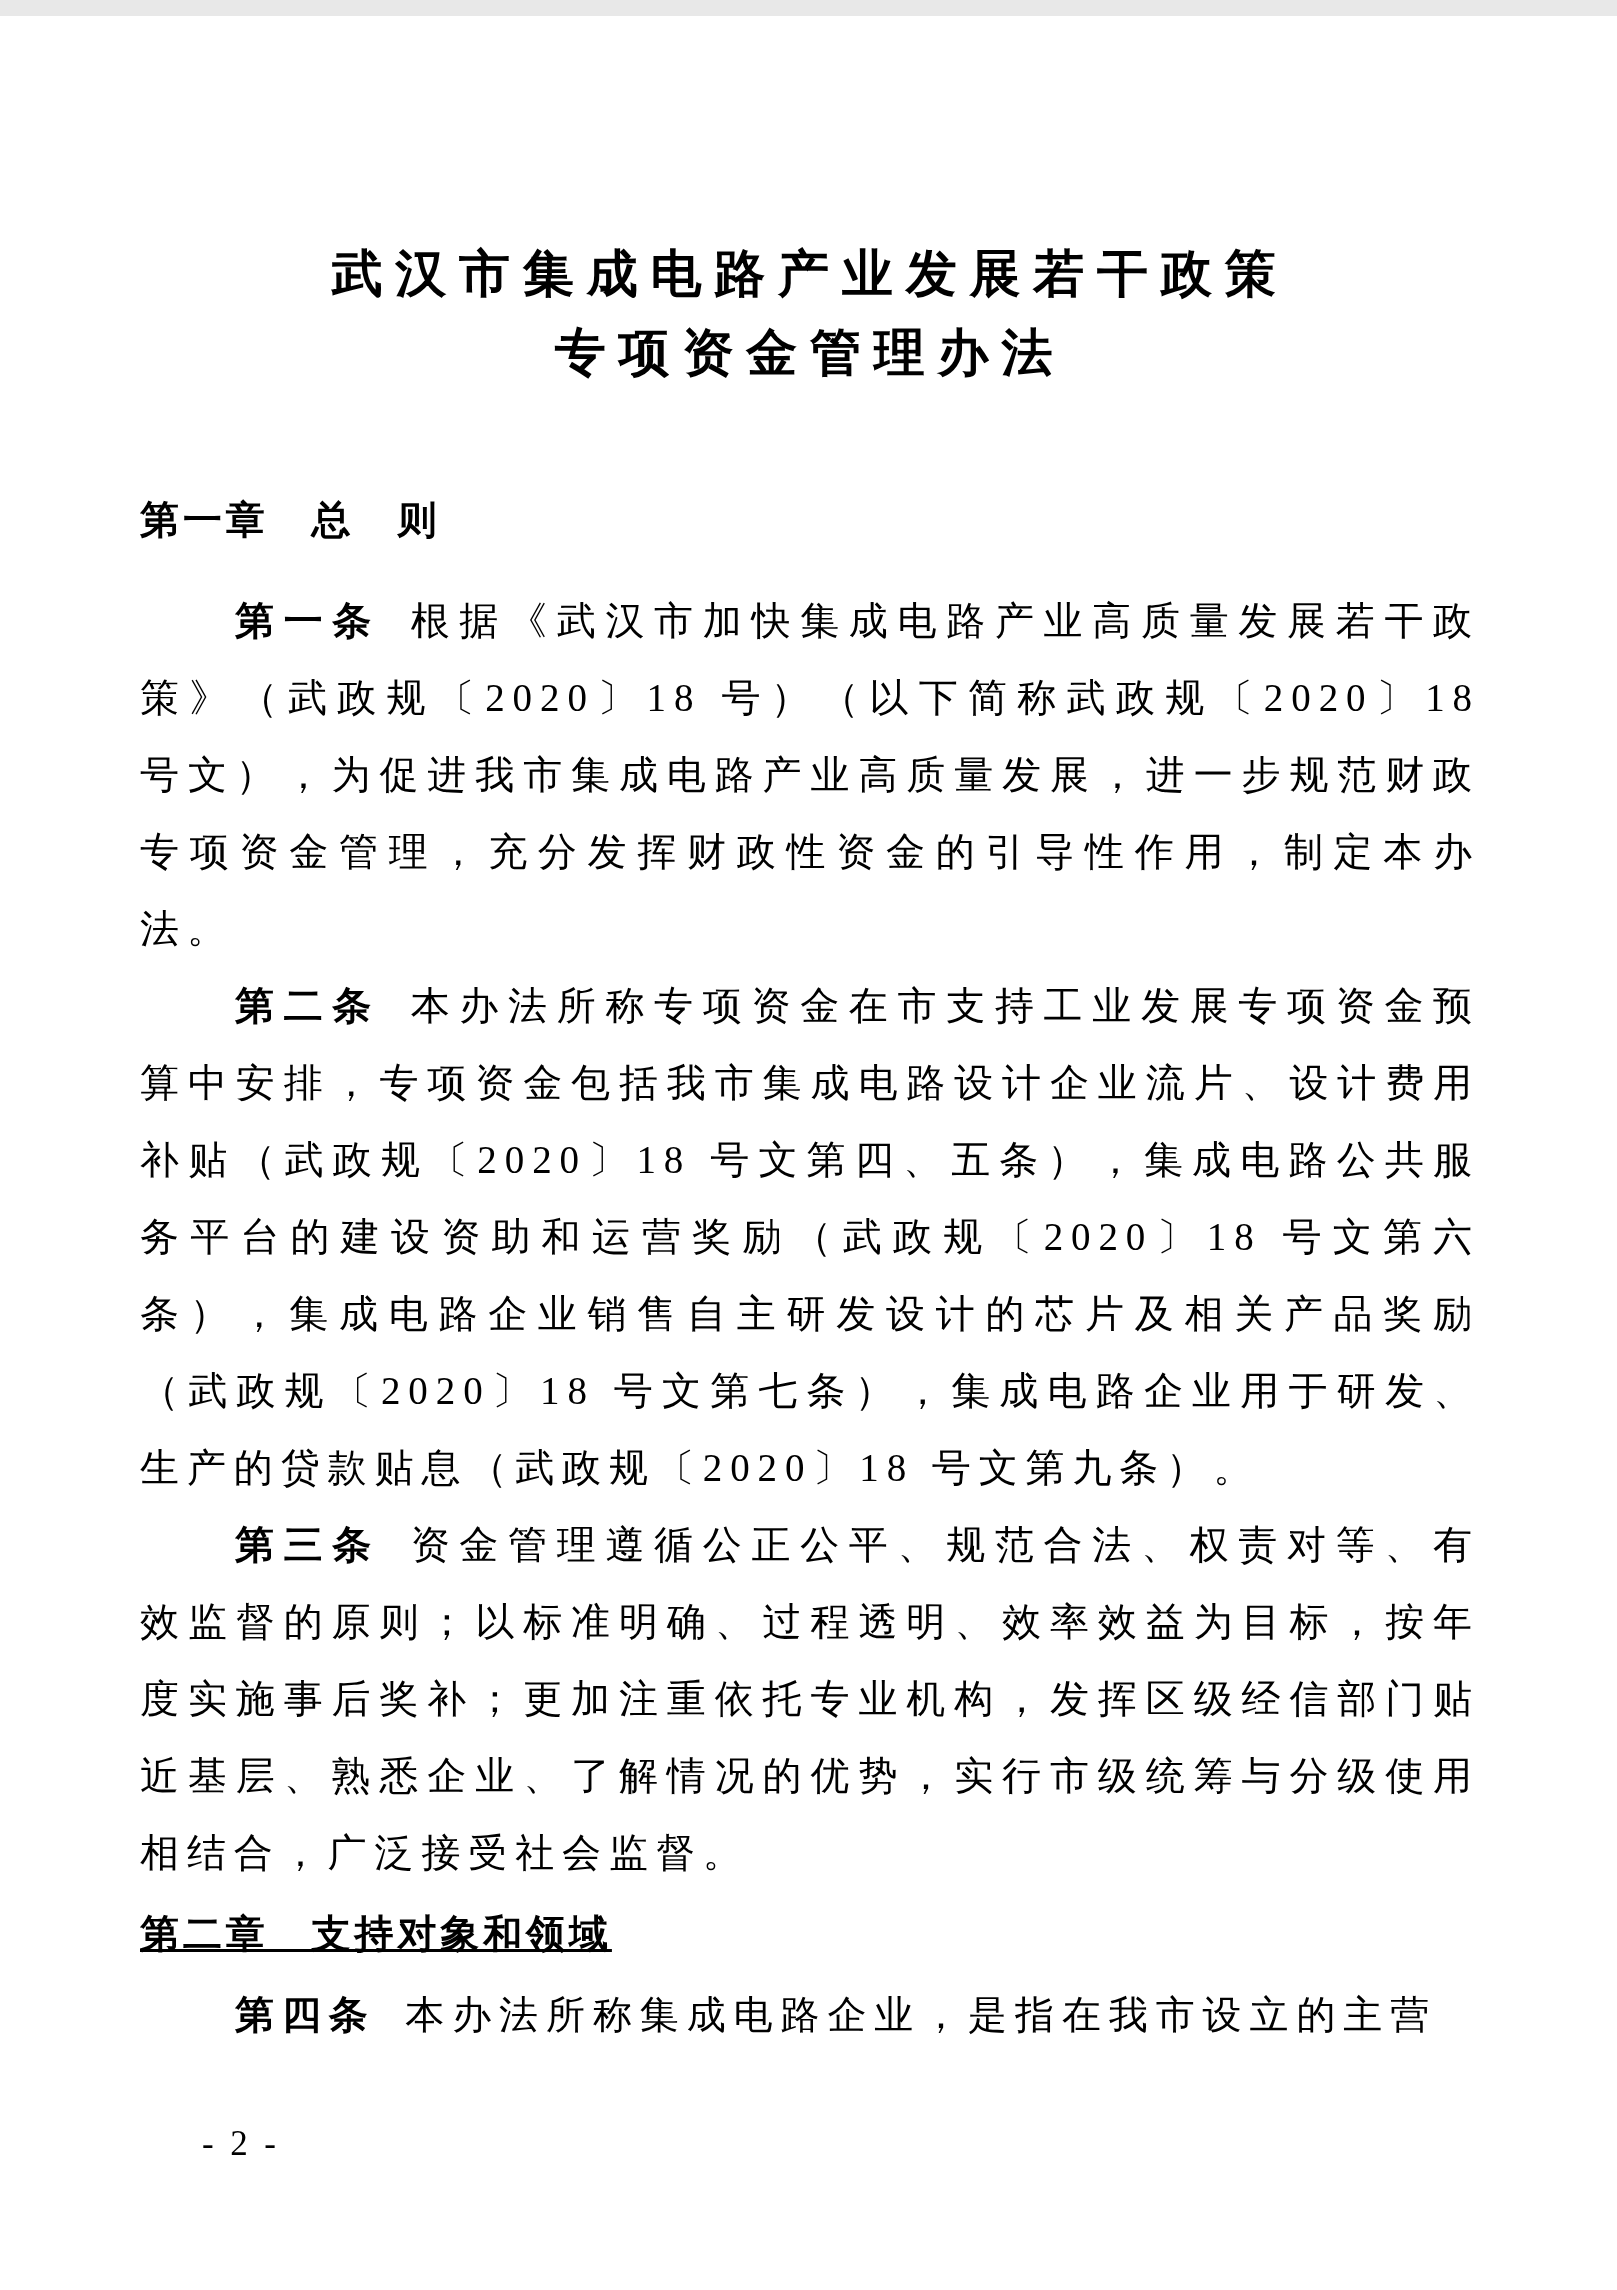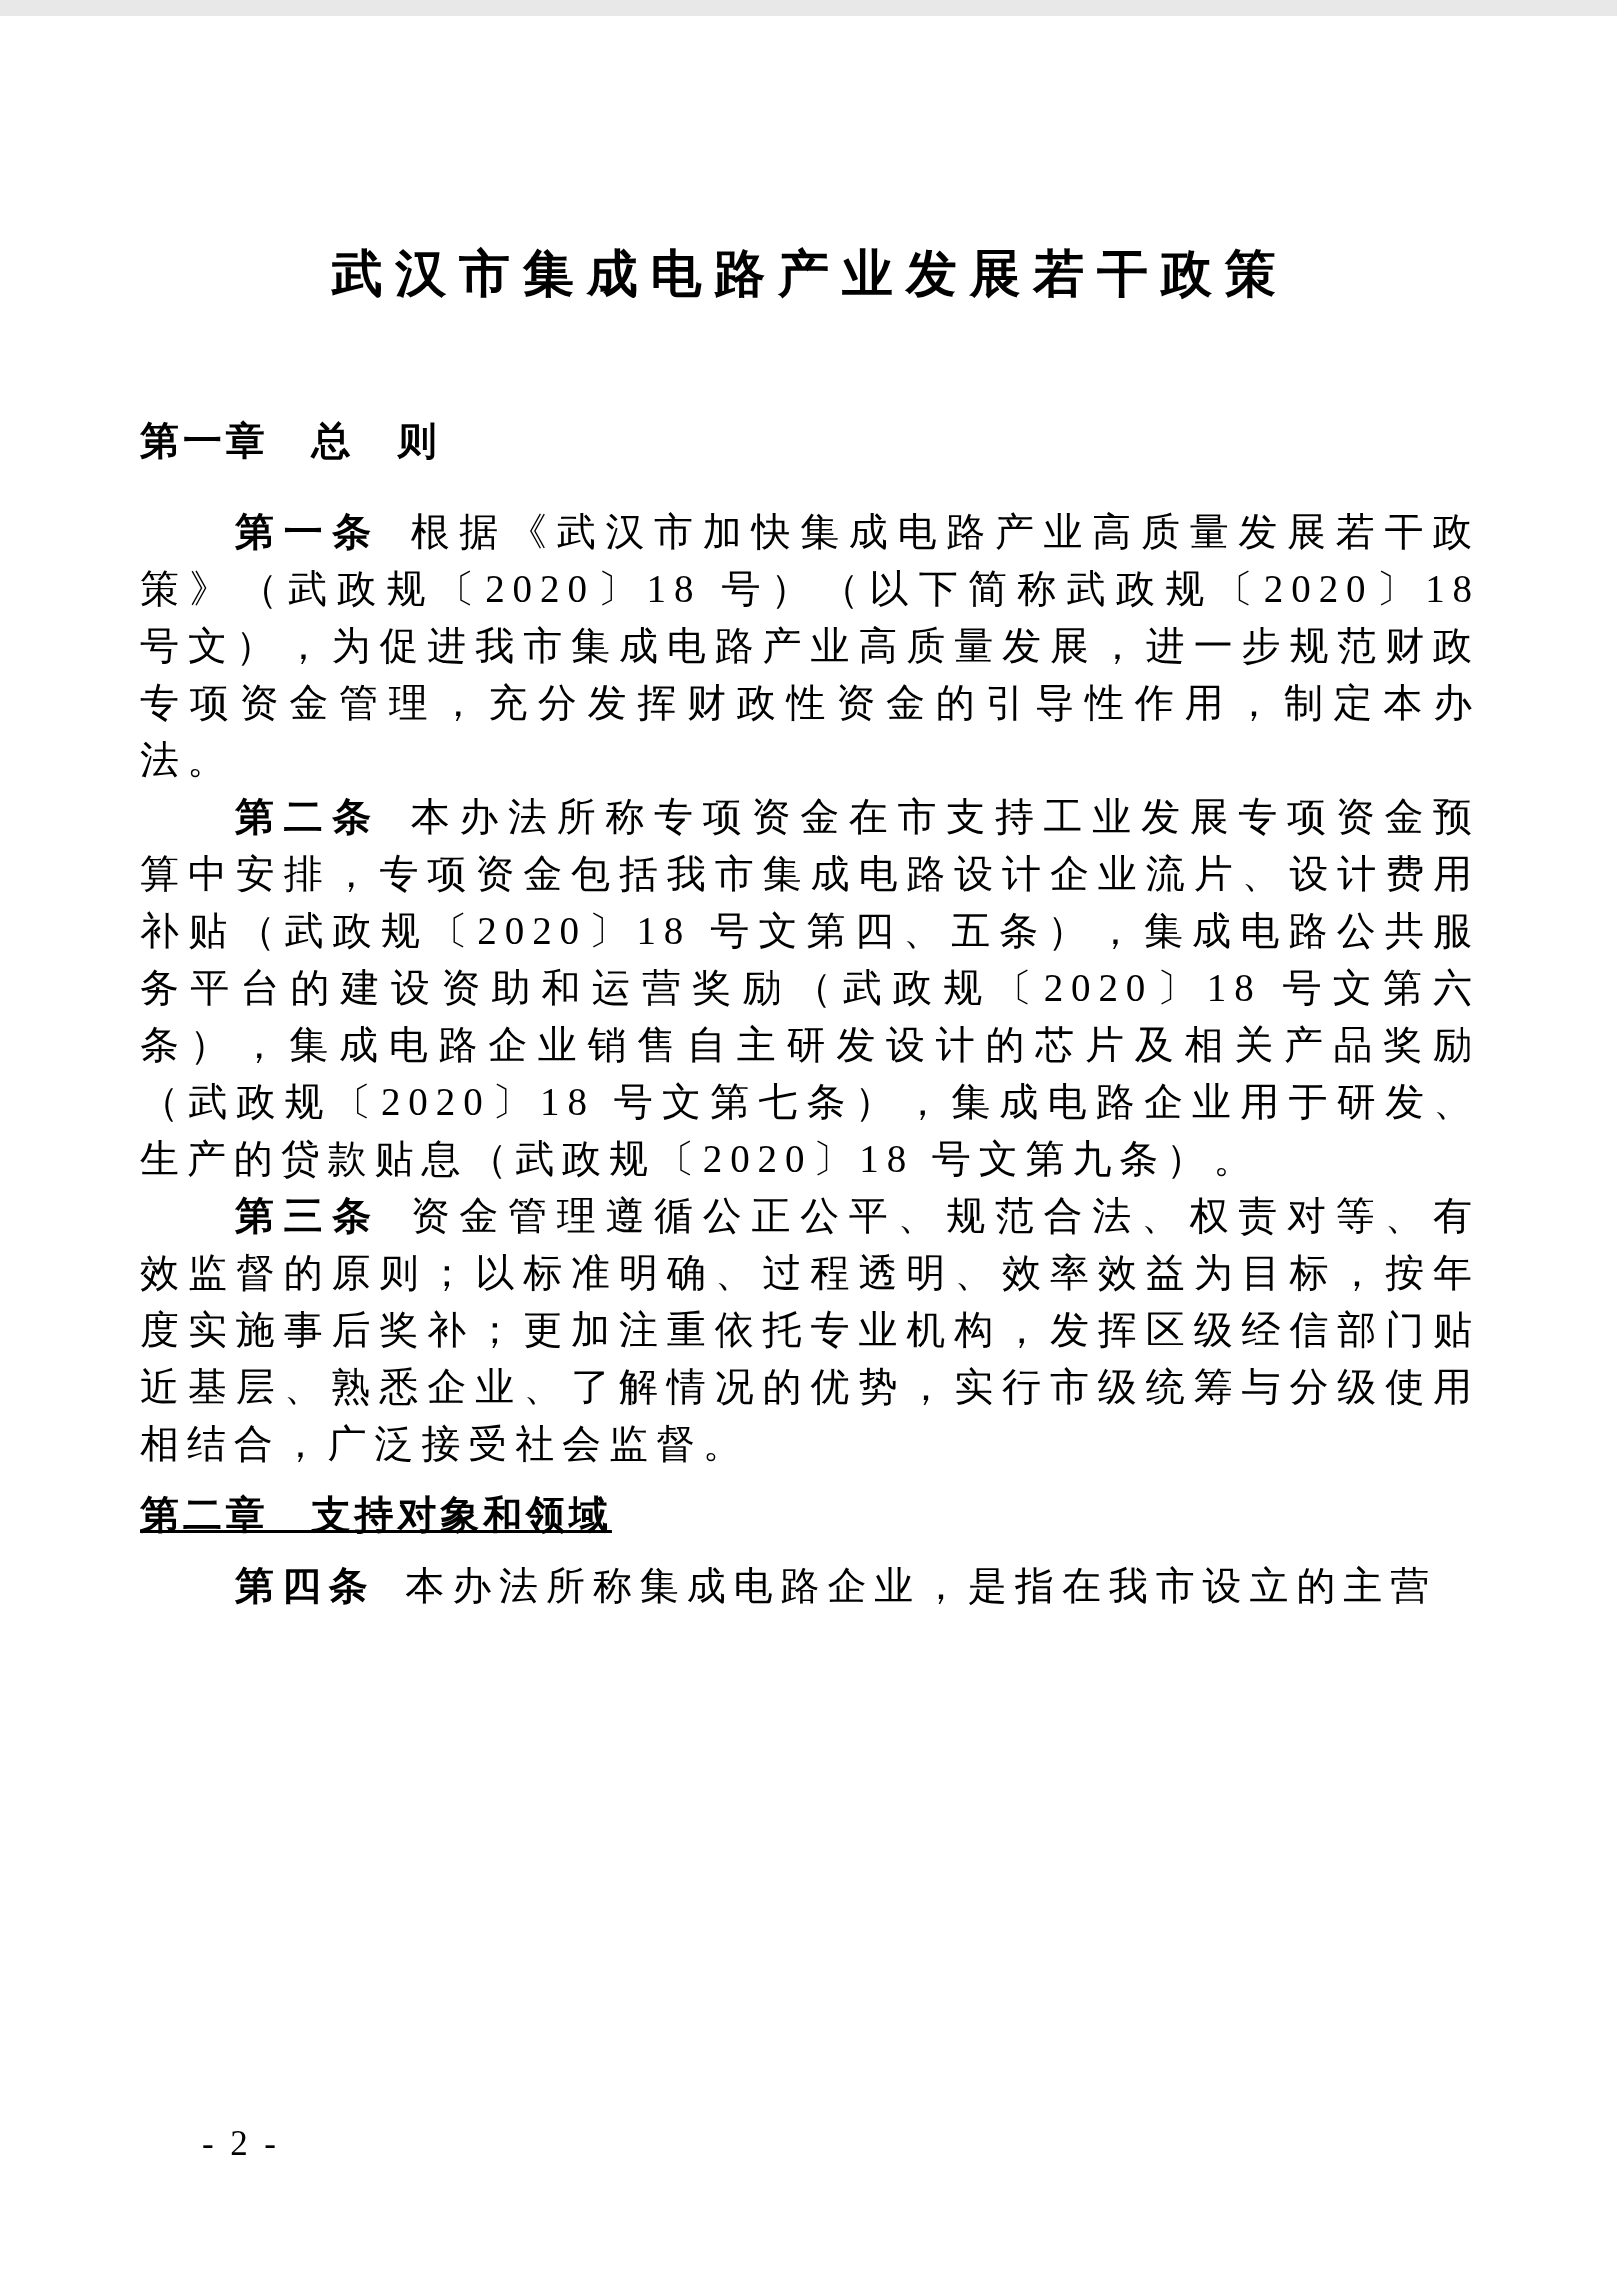--- a/index.html
+++ b/index.html
@@ -44,21 +44,21 @@
     margin-top: 0;
     line-height: 85px;
     text-decoration: underline;
   }
   .body-block {
     margin-top: 35px;
   }
   .para {
     margin: 0;
     font-size: 39px;
-    line-height: 57px;
+    line-height: 77px;
     letter-spacing: 7.9px;
     text-align: justify;
     text-indent: 95px;
   }
   .para .article-label {
     font-weight: bold;
     font-family: "Liberation Sans", "DejaVu Sans", sans-serif;
     margin-right: 29.6px;
   }
   .footer-pagenum {
@@ -71,20 +71,21 @@
   }
 </style>
 </head>
 <body>
 
 <div class="page">
   <div class="content">
 
     <div class="title">武汉市集成电路产业发展若干政策</div>
 
+    <div class="title">专项资金管理办法</div>
 
     <div class="chapter">第一章　总　则</div>
 
     <div class="body-block">
 
       <p class="para"><span class="article-label">第一条</span><span>根据《武汉市加快集成电路产业高质量发展若干政策》（武政规〔2020〕18 号）（以下简称武政规〔2020〕18 号文），为促进我市集成电路产业高质量发展，进一步规范财政专项资金管理，充分发挥财政性资金的引导性作用，制定本办法。</span></p>
 
       <p class="para"><span class="article-label">第二条</span><span>本办法所称专项资金在市支持工业发展专项资金预算中安排，专项资金包括我市集成电路设计企业流片、设计费用补贴（武政规〔2020〕18 号文第四、五条），集成电路公共服务平台的建设资助和运营奖励（武政规〔2020〕18 号文第六条），集成电路企业销售自主研发设计的芯片及相关产品奖励（武政规〔2020〕18 号文第七条），集成电路企业用于研发、生产的贷款贴息（武政规〔2020〕18 号文第九条）。</span></p>
 
       <p class="para"><span class="article-label">第三条</span><span>资金管理遵循公正公平、规范合法、权责对等、有效监督的原则；以标准明确、过程透明、效率效益为目标，按年度实施事后奖补；更加注重依托专业机构，发挥区级经信部门贴近基层、熟悉企业、了解情况的优势，实行市级统筹与分级使用相结合，广泛接受社会监督。</span></p>

